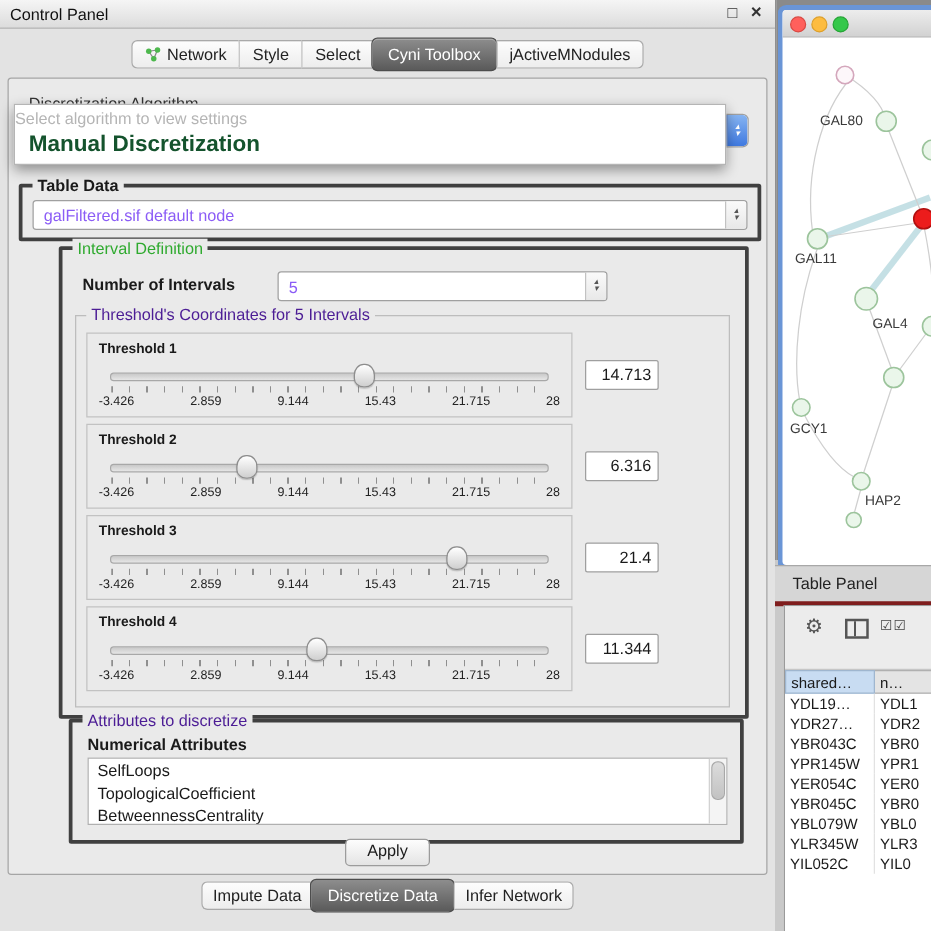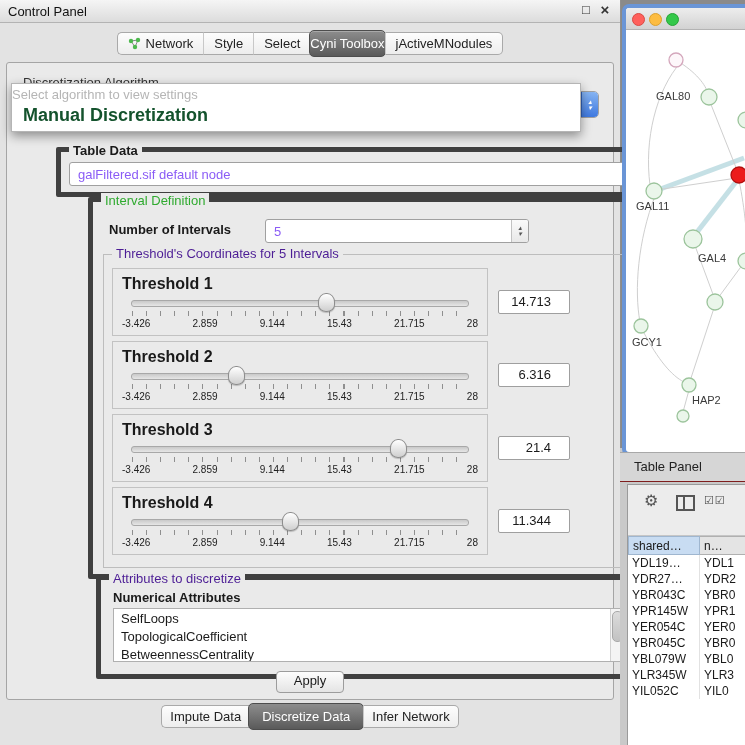--- a/index.html
+++ b/index.html
@@ -19,21 +19,21 @@
 
   
   .tabbar{position:absolute;left:0;right:0;top:30px;height:26px;display:flex;
           justify-content:center;align-items:center;}
   .tab{display:flex;align-items:center;gap:5px;padding:3px 10px;font-size:13px;color:#222;
        background:linear-gradient(#fdfdfd,#ededed);border-top:1px solid #a9a9a9;
        border-bottom:1px solid #a9a9a9;border-left:1px solid #c8c8c8;white-space:nowrap;}
   .tab.first{border-left:1px solid #a9a9a9;border-radius:5px 0 0 5px;}
   .tab.last{border-right:1px solid #a9a9a9;border-radius:0 5px 5px 0;}
   .tab.selected{background:linear-gradient(#8d8d8d,#5a5a5a);color:#fff;
-       border:1px solid #4d4d4d;border-radius:5px;margin:-2px -1px;padding:5px 0;
+       border:1px solid #4d4d4d;border-radius:5px;margin:-2px -1px;padding:5px 12px;
        box-shadow:inset 0 1px 0 rgba(255,255,255,.25);}
   .net-ico{width:13px;height:13px;display:block;}
 
   
   .content{position:absolute;left:6px;top:62px;width:606px;height:636px;background:#eaeaea;
            border:1px solid #a5a5a5;border-radius:3px;}
 
   .algo-label{position:absolute;left:16px;top:12px;color:#333;}
 
   
@@ -48,54 +48,54 @@
   .algo-combo{left:494px;top:28px;width:96px;height:25px;border-radius:5px;z-index:5;}
 
   
   .popup{position:absolute;left:4px;top:20px;width:568px;z-index:20;background:#fff;
          border:1px solid #b5b5b5;box-shadow:0 4px 10px rgba(0,0,0,.4);padding:2px 0 4px;}
   .popup-header{text-align:left;color:#b5b5b5;font-size:13px;padding:1px 0 2px;}
   .popup-item{padding:1px 11px;font-size:18px;color:#14532d;}
   .popup-item.bold{font-weight:bold;}
 
   
-  .groupbox{position:absolute;border:5px solid #404040;border-radius:2px;margin-left:41px;}
+  .groupbox{position:absolute;border:3px solid #404040;border-radius:2px;}
   .legend{position:absolute;top:-9px;left:8px;background:#eaeaea;padding:0 4px;font-size:13px;}
   .legend.bold{font-weight:bold;color:#1a1a1a;}
   .legend.green{color:#2faa2f;}
   .legend.blue{color:#4c1d95;}
 
   .g-tabledata{left:8px;top:84px;width:588px;height:40px;}
   .tabledata-combo{left:8px;right:8px;top:10px;}
 
   .g-interval{left:40px;top:134px;width:546px;height:372px;}
   .noi-label{position:absolute;left:16px;top:20px;font-weight:bold;}
   .noi-combo{left:172px;top:17px;width:262px;}
 
   .g-thresholds{position:absolute;left:10px;top:52px;width:522px;height:312px;
                 border:1px solid #bdbdbd;}
   .thr-content{position:absolute;left:8px;right:56px;top:13px;bottom:6px;display:flex;
                flex-direction:column;gap:5px;}
   .thr-row{display:flex;align-items:center;height:68px;}
   .thr-panel{flex:1;height:66px;border:1px solid #c2c2c2;background:#eaeaea;position:relative;}
-  .thr-label{position:absolute;left:9px;top:6px;font-weight:bold;font-size:16px;}
+  .thr-label{position:absolute;left:9px;top:6px;font-weight:bold;font-size:11px;}
   .sliderwrap{position:absolute;left:18px;right:18px;top:24px;height:40px;}
   .track{position:absolute;left:0;right:0;top:7px;height:5px;border:1px solid #a8a8a8;
          border-radius:3px;background:linear-gradient(#c9c9c9,#e6e6e6);}
   .thumb{position:absolute;top:0;width:15px;height:17px;border:1px solid #8d8d8d;
          background:linear-gradient(#ffffff,#cfcfcf);
          border-radius:8px 8px 8px 8px / 9px 9px 7px 7px;box-shadow:0 1px 1px rgba(0,0,0,.2);}
   .ticks{position:absolute;left:1px;right:0;top:18px;height:5px;
          background-image:repeating-linear-gradient(to right,#8f8f8f 0,#8f8f8f 1px,
            transparent 1px,transparent 14.1px);}
   .scale{position:absolute;left:-9px;right:-9px;top:25px;display:flex;
          justify-content:space-between;font-size:10px;color:#222;}
   .thr-value{width:52px;height:22px;margin-left:10px;background:#fff;border:1px solid #9f9f9f;
              border-radius:2px;font-size:13px;line-height:22px;text-align:right;
-             padding-right:18px;}
+             padding-right:5px;}
 
   .g-attrs{left:48px;top:512px;width:534px;height:94px;}
   .attrs-subtitle{position:absolute;left:12px;top:10px;font-weight:bold;}
   .listbox{position:absolute;left:12px;right:10px;top:28px;height:52px;background:#fff;
            border:1px solid #b0b0b0;overflow:hidden;}
   .listitems{position:absolute;left:0;top:1px;right:14px;}
   .listitem{padding:0 7px;font-size:13px;line-height:18px;white-space:nowrap;}
   .vscroll{position:absolute;top:0;bottom:0;right:0;width:13px;background:#f4f4f4;
            border-left:1px solid #d2d2d2;}
   .vthumb{position:absolute;left:1px;right:1px;top:2px;height:55%;border:1px solid #a8a8a8;
@@ -129,21 +129,21 @@
   .l-zoom{left:40px;background:#34c84a;border:1px solid #26a436;}
   .netcanvas{display:block;}
   .edge{stroke:#cfcfcf;stroke-width:1;fill:none;}
   .edge-thick{stroke:#bfdde2;stroke-width:5;fill:none;opacity:.9;}
   .node{fill:#eaf6ea;stroke:#9cc49c;stroke-width:1.3;}
   .nodepink{fill:#fdf7fa;stroke:#d4a7bc;stroke-width:1.3;}
   .nodered{fill:#ec1c1c;stroke:#b11010;stroke-width:1.3;}
   .nlabel{font-family:"Liberation Sans",sans-serif;font-size:11px;fill:#3a3a3a;}
 
   .tplabelbar{position:absolute;left:620px;top:452px;right:0;height:28px;background:#d6d6d6;
-              border-top:1px solid #a8a8a8;border-bottom:1px solid #7f1d1d;}
+              border-top:1px solid #a8a8a8;border-bottom:4px solid #7f1d1d;}
   .tplabel{position:absolute;left:14px;top:6px;font-size:13px;color:#222;}
 
   .tablewin{position:absolute;left:627px;top:484px;width:118px;height:261px;background:#fff;
             border:1px solid #9a9a9a;overflow:hidden;}
   .ttoolbar{position:relative;height:50px;background:#ececec;border-bottom:1px solid #c6c6c6;}
   .gearico{position:absolute;left:16px;top:6px;font-size:16px;color:#555;}
   .colico{position:absolute;left:48px;top:10px;width:15px;height:12px;border:2px solid #555;
           background:linear-gradient(90deg,transparent 5px,#555 5px,#555 7px,transparent 7px);}
   .cbgroup{position:absolute;left:76px;top:9px;font-size:11px;color:#444;letter-spacing:1px;}
   .thead{display:flex;height:19px;}

